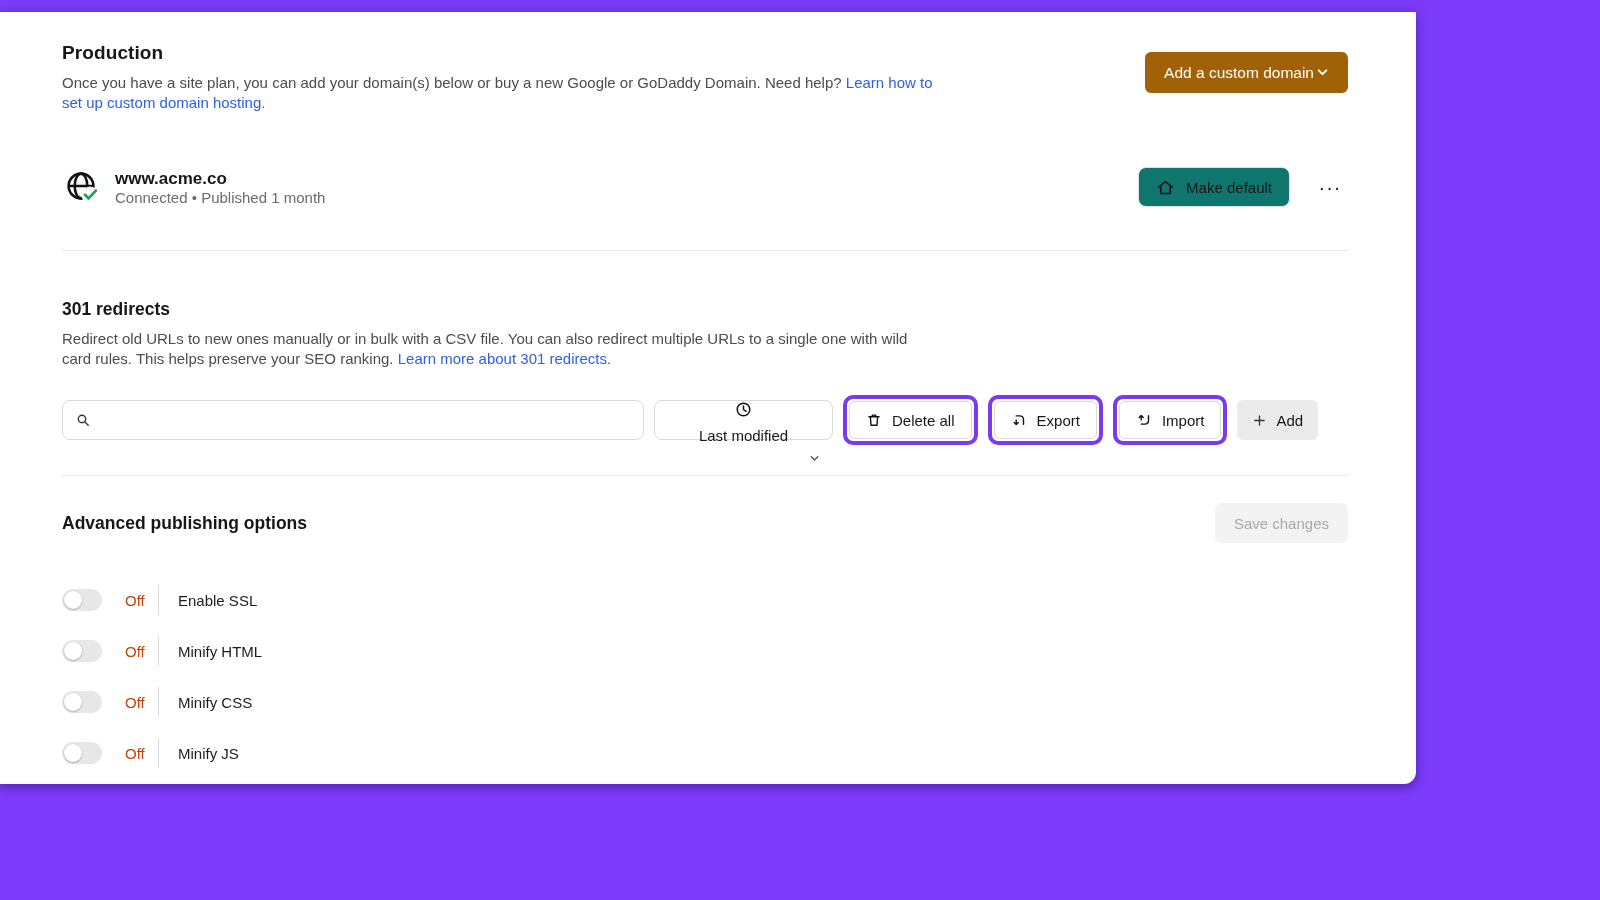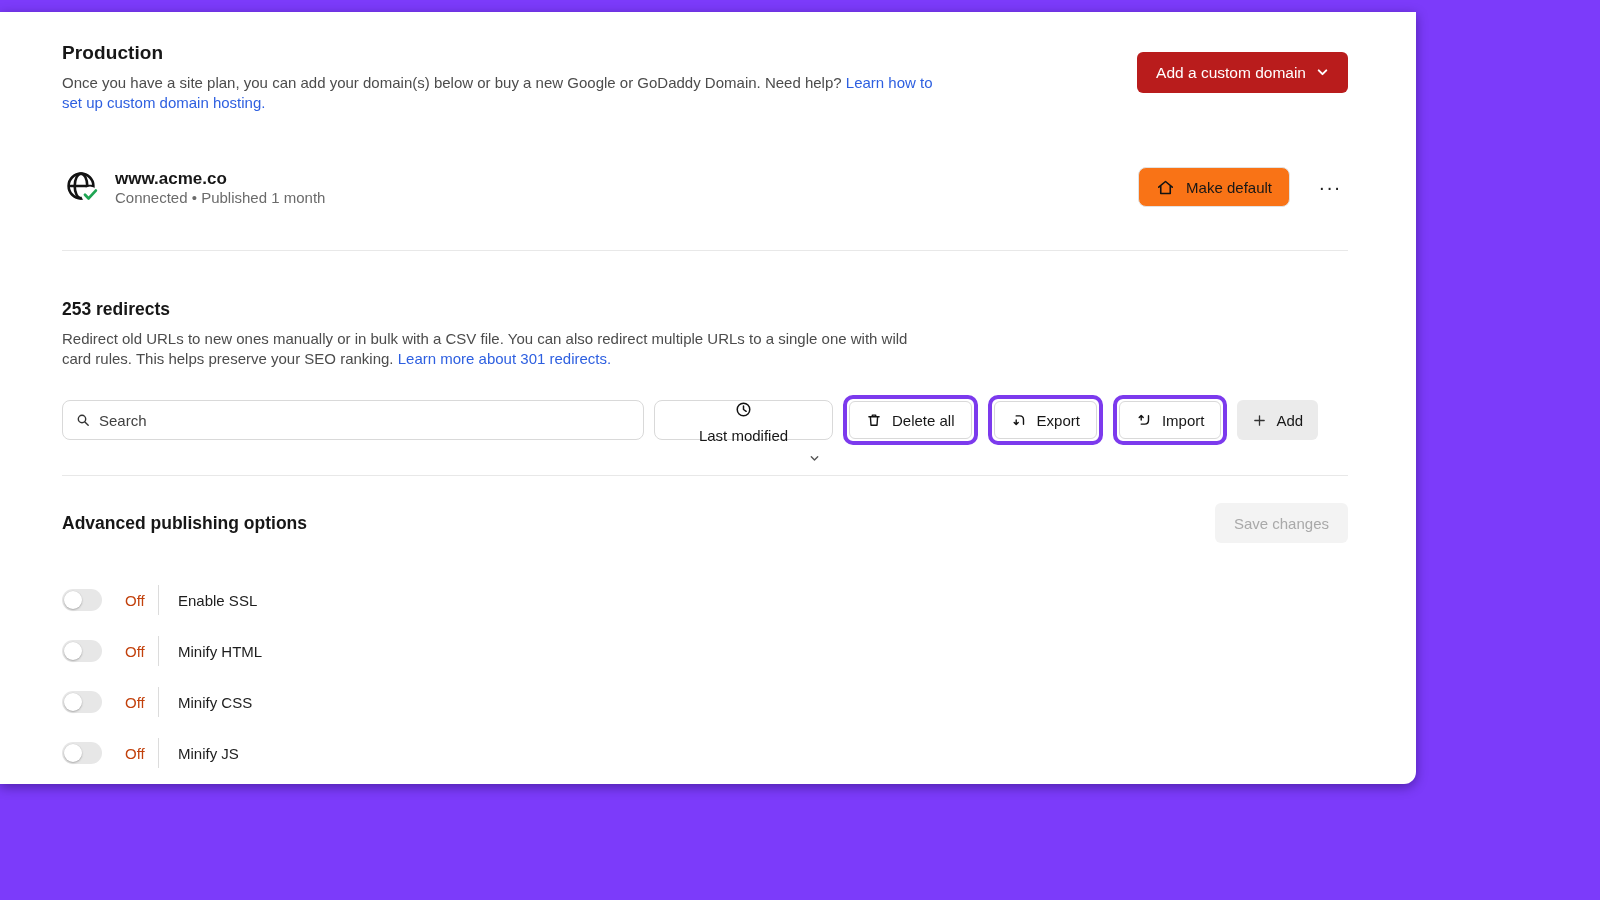--- a/index.html
+++ b/index.html
@@ -20,36 +20,36 @@
   }
   .content { padding:0 68px 0 62px; }
 
   
   .header-row { display:flex; justify-content:space-between; align-items:flex-start; padding-top:30px; }
   .page-title { font-size:19px; font-weight:700; letter-spacing:.1px; color:#171717; }
   .desc { margin-top:9px; font-size:15px; line-height:20px; color:#4c4c4c; max-width:890px; }
   .link { color:#2D5FE0; text-decoration:none; cursor:pointer; }
   .btn-primary {
     margin-top:10px; height:41px; padding:4px 19px;
-    display:inline-flex; align-items:center; gap:10px;
-    background:#b91c1c; color:#fff; font-size:15.5px;
+    display:inline-flex; align-items:center; gap:2px;
+    background:#a16207; color:#fff; font-size:15.5px;
     border:none; border-radius:6px; cursor:pointer;
     font-family:inherit;
   }
   .btn-primary svg { display:block; }
 
   
   .domain-row { margin-top:54px; display:flex; align-items:center; }
   .globe-wrap { width:40px; height:40px; flex:0 0 auto; }
   .domain-text { margin-left:13px; }
   .domain-name { font-size:17px; font-weight:700; color:#171717; line-height:20px; }
   .domain-status { font-size:15px; color:#6b6b6b; }
   .domain-actions { margin-left:auto; display:flex; align-items:center; }
   .btn-outline {
-    height:40px; padding:0 17px; background:#f97316;
+    height:40px; padding:0 17px; background:#0f766e;
     border:1px solid #e2e2e2; border-radius:8px;
     display:inline-flex; align-items:center; gap:11px;
     font-size:15px; color:#171717; cursor:pointer; font-family:inherit;
   }
   .more-dots {
     margin-left:22px; width:36px; text-align:center;
     font-size:20px; letter-spacing:1px; color:#222;
     cursor:pointer; user-select:none; line-height:40px;
   }
 
@@ -153,30 +153,29 @@
             </svg>
           <span>Make default</span>
         </button>
         <div class="more-dots">···</div>
       </div>
     </div>
 
     <hr class="divider">
 
     <div class="redirects">
-      <div class="section-title">253 redirects</div>
+      <div class="section-title">301 redirects</div>
       <div class="desc"><span>Redirect old URLs to new ones manually or in bulk with a CSV file. You can also redirect multiple URLs to a single one with wild card rules. This helps preserve your SEO ranking. </span><a class="link">Learn more about 301 redirects.</a></div>
 
       <div class="controls-row">
         <div class="search-box">
           <svg class="icon" width="16" height="16" viewBox="0 0 16 16">
               <circle cx="7" cy="7" r="3.7" fill="none" stroke="#333" stroke-width="1.4"></circle>
               <path d="M9.9 9.9 L13.2 13.2" stroke="#333" stroke-width="1.4" stroke-linecap="round"></path>
             </svg>
-          <input type="text" placeholder="Search" style="">
         </div>
 
         <button class="select-btn">
           <svg class="icon" width="17" height="17" viewBox="0 0 16 16">
               <circle cx="8" cy="8" r="5.9" fill="none" stroke="#131313" stroke-width="1.4"></circle>
               <path d="M8 4.8 V8 L10.5 9.7" fill="none" stroke="#131313" stroke-width="1.4" stroke-linecap="round" stroke-linejoin="round"></path>
             </svg>
           <span>Last modified</span>
           <svg class="icon chev" width="11" height="11" viewBox="0 0 12 12">
               <path d="M2.5 4.2 L6 7.7 L9.5 4.2" fill="none" stroke="#555" stroke-width="1.5" stroke-linecap="round" stroke-linejoin="round"></path>

